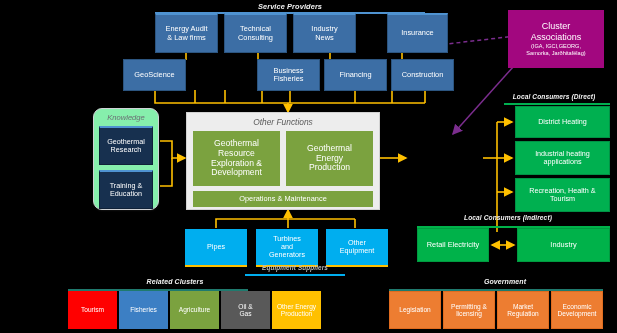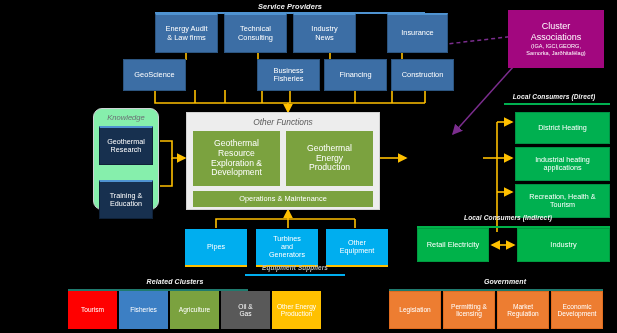--- a/index.html
+++ b/index.html
@@ -24,21 +24,21 @@
   .know-box{background:#17304f;border:1px solid #0f2138;color:#fff;font-size:7.2px;}
   .know-box-top{border-top:2px solid #4f93d1;}
   
   .core-shell{background:#ededed;border:1px solid #d2d2d2;}
   .core-title{color:#5a5a5a;font-style:italic;font-size:8.4px;text-align:center;}
   .core-green{background:#7ba23f;color:#fff;font-size:8.6px;}
   .core-om{background:#7ba23f;color:#fff;font-size:7.4px;}
   
   .lgreen{background:#92d050;color:#fff;font-size:7.4px;}
   
-  .cust{background:#00b050;border:1px solid #009245;color:#fff;font-size:7.2px;margin-top:6px;}
+  .cust{background:#00b050;border:1px solid #009245;color:#fff;font-size:7.2px;}
   .cust2{background:#00b24a;border:1px solid #009a40;color:#fff;font-size:7.4px;}
   
   .equip{background:#00aeef;color:#fff;font-size:7.2px;}
   .equip-base{position:absolute;height:2px;background:#ffc000;}
   
   .cluster{background:#a2077f;color:#fff;display:flex;flex-direction:column;
        align-items:center;justify-content:center;text-align:center;}
   .cluster .t{font-size:9px;line-height:1.18;}
   .cluster .s{font-size:5.6px;line-height:1.2;margin-top:1px;}
   
@@ -140,21 +140,21 @@
     <div class="t" style="white-space:pre-line;">Cluster
 Associations</div>
     <div class="s" style="white-space:pre-line;">(IGA, IGCI,GEORG,
 Samorka, Jarðhitafélag)</div>
   </div>
 
   <div class="abs know-shell" style="left:93px;top:108px;width:66px;height:102px;padding:4px 5px;">
     <div class="know-title">Knowledge</div>
     <div class="box know-box know-box-top" style="margin-top:4px;height:36px;white-space:pre-line;">Geothermal
 Research</div>
-    <div class="box know-box know-box-top" style="margin-top:15px;height:36px;white-space:pre-line;">Training &amp;
+    <div class="box know-box know-box-top" style="margin-top:5px;height:36px;white-space:pre-line;">Training &amp;
 Education</div>
   </div>
 
   <div class="abs core-shell" style="left:186px;top:112px;width:194px;height:98px;padding:4px 6px;">
     <div class="core-title">Other Functions</div>
     <div style="display:flex;gap:6px;margin-top:4px;">
       <div class="box core-green" style="flex:1;height:55px;white-space:pre-line;">Geothermal
 Resource
 Exploration &amp;
 Development</div>

